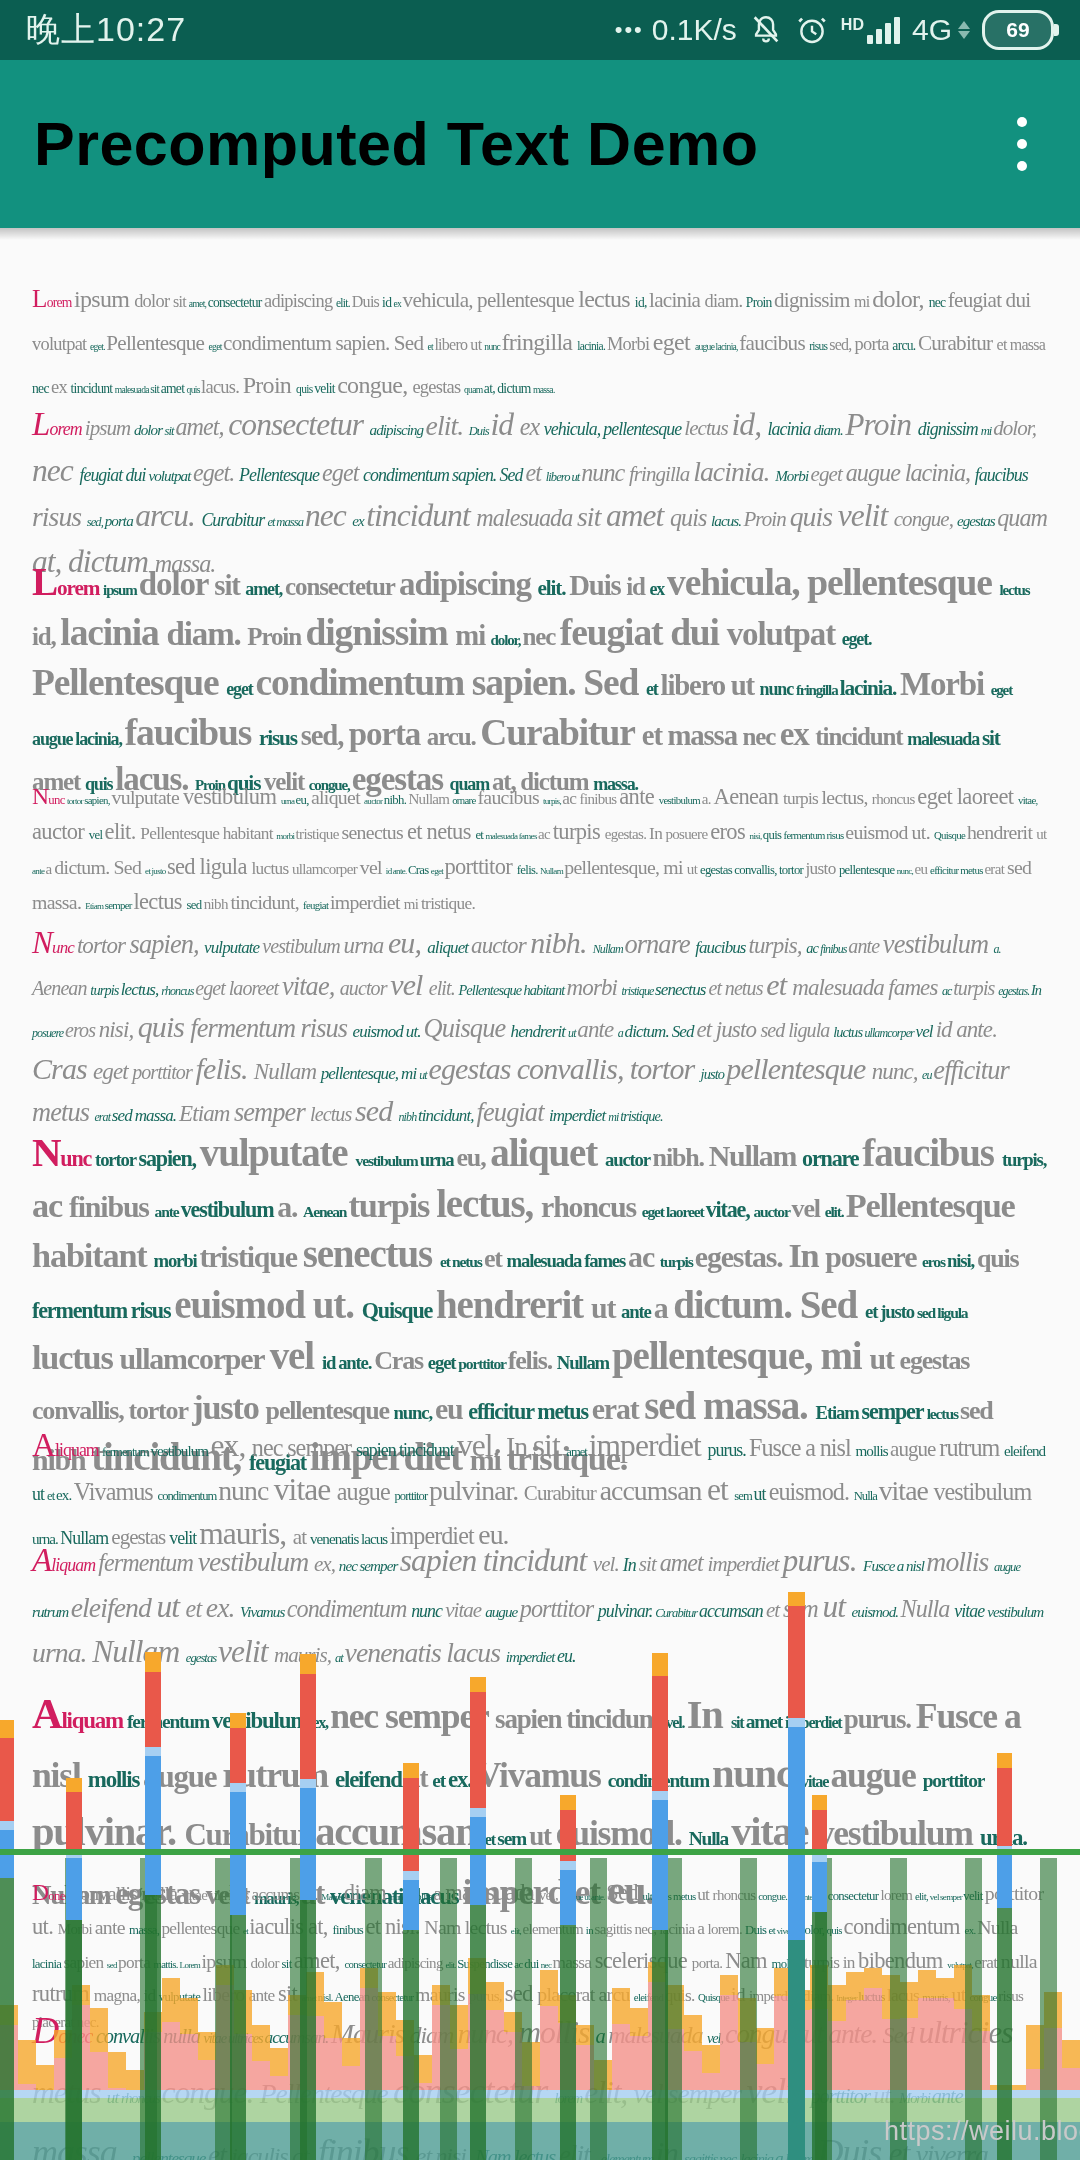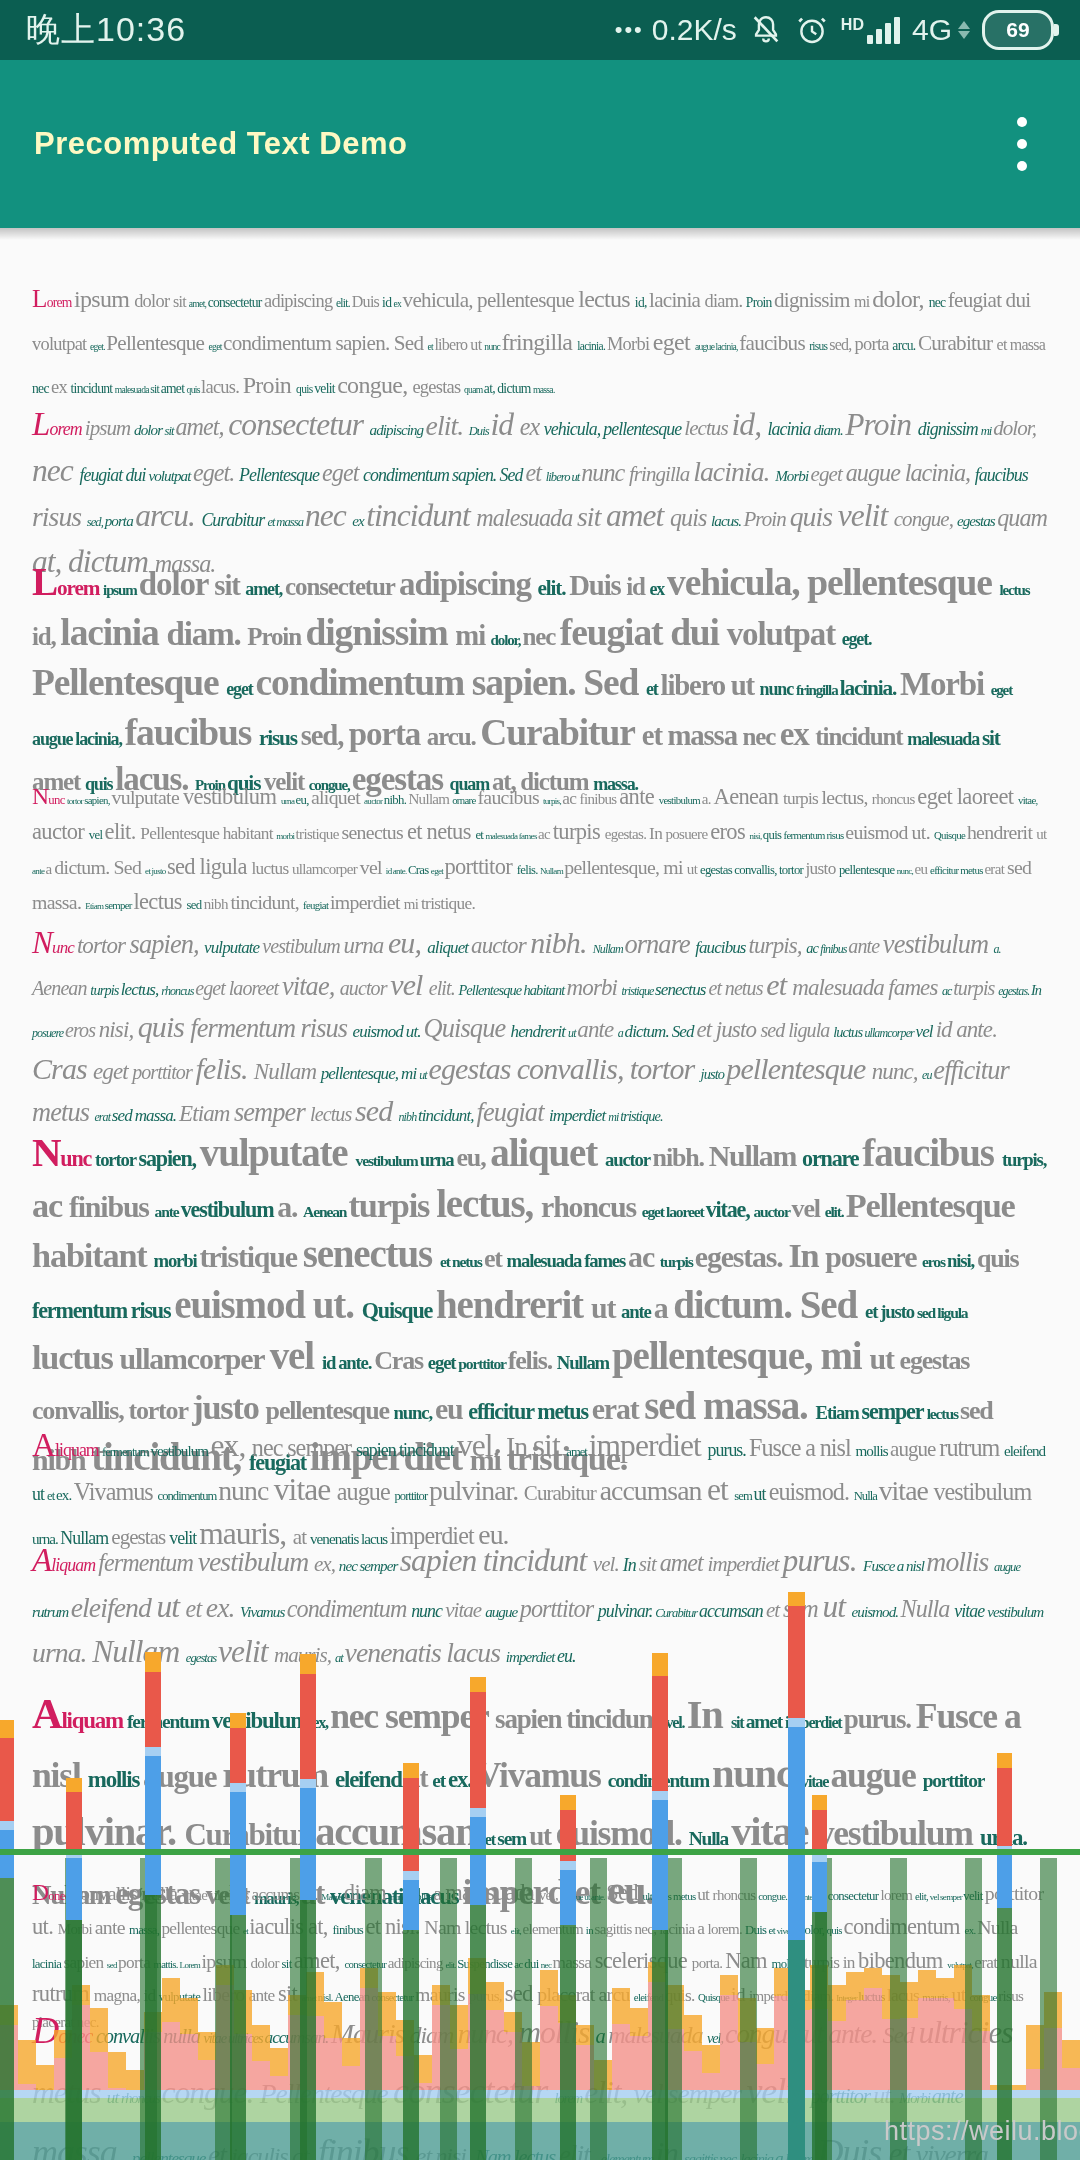--- a/index.html
+++ b/index.html
@@ -22,21 +22,21 @@
   .arr-up{border-bottom:8px solid #bfe0d8;}
   .arr-dn{border-top:8px solid #bfe0d8;}
   .battery{width:66px;height:34px;border:3px solid #e2f3ed;border-radius:17px;display:flex;
     align-items:center;justify-content:center;font-size:21px;font-weight:bold;color:#fff;
     background:rgba(255,255,255,.12);position:relative;}
   .battery:after{content:"";position:absolute;right:-8px;top:11px;width:5px;height:12px;
     background:#e2f3ed;border-radius:0 3px 3px 0;}
   
   .app-bar{position:absolute;left:0;top:60px;width:1080px;height:168px;background:#12917f;
     display:flex;align-items:center;z-index:40;}
-  .app-title{color:#fef9c3;font-size:31px;font-weight:600;margin-left:34px;letter-spacing:.5px;}
+  .app-title{color:#000000;font-size:61px;font-weight:600;margin-left:34px;letter-spacing:.5px;}
   .overflow-btn{position:absolute;right:28px;top:0;height:168px;width:60px;display:flex;
     flex-direction:column;align-items:center;justify-content:center;gap:12px;cursor:pointer;}
   .overflow-btn i{width:10px;height:10px;border-radius:50%;background:#fff;display:block;}
   .bar-shadow{position:absolute;left:0;top:228px;width:1080px;height:12px;z-index:39;
     background:linear-gradient(rgba(0,0,0,.22),rgba(0,0,0,0));}
   
   .para{position:absolute;left:32px;width:1016px;font-family:"Liberation Serif",serif;
     letter-spacing:-0.045em;word-spacing:-0.02em;z-index:1;color:#8c8c8c;}
   .para .w{vertical-align:baseline;}
   .para .gry{color:#8c8c8c;}
@@ -65,24 +65,24 @@
   .fbar div{position:absolute;left:0;width:100%;}
   .green-line{position:absolute;left:0;width:1080px;height:6px;background:#3da345;z-index:30;}
   .watermark{position:absolute;left:884px;top:2116px;font-size:27px;color:#c9c9c9;z-index:35;
     letter-spacing:.5px;}
   .z-hist{z-index:10}.z-stripe{z-index:12}.z-fbar{z-index:14}
 </style>
 </head>
 <body>
 
 <div class="status-bar">
-  <span class="sb-left">晚上10:36</span>
+  <span class="sb-left">晚上10:27</span>
   <span class="sb-right">
     <span class="sb-dots">•••</span>
-    <span>0.2K/s</span>
+    <span>0.1K/s</span>
     <span class="sb-icon">
       <svg width="34" height="34" viewBox="0 0 24 24">
           <path d="M12 3c-3 0-5 2.2-5 5v4l-2 3v1h14v-1l-2-3V8c0-2.8-2-5-5-5z" fill="none" stroke="#e2f3ed" stroke-width="1.7"></path>
           <path d="M10 18a2 2 0 0 0 4 0" fill="none" stroke="#e2f3ed" stroke-width="1.7"></path>
           <line x1="4" y1="3" x2="20" y2="20" stroke="#e2f3ed" stroke-width="1.9"></line>
         </svg>
     </span>
     <span class="sb-icon">
       <svg width="34" height="34" viewBox="0 0 24 24">
           <circle cx="12" cy="13" r="7.5" fill="none" stroke="#e2f3ed" stroke-width="1.7"></circle>

